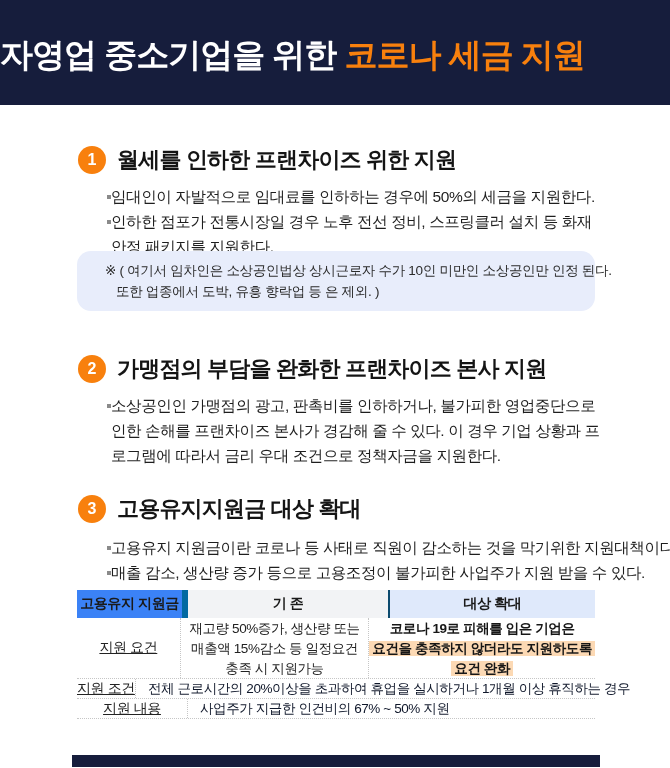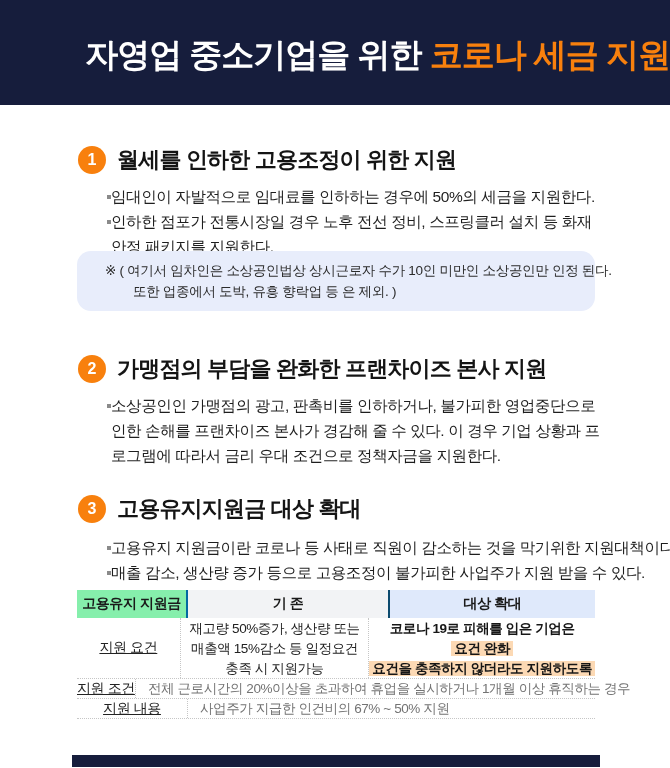--- a/index.html
+++ b/index.html
@@ -2,83 +2,83 @@
 <html><head>
 <meta charset="utf-8">
 <style>
   * { margin:0; padding:0; box-sizing:border-box; }
   html,body { background:#ffffff; }
   body { font-family:"Liberation Sans","DejaVu Sans",sans-serif; }
   .canvas { position:relative; width:670px; height:768px; background:#ffffff; overflow:hidden; }
 
   
   .hdr { position:absolute; left:0; top:0; width:670px; height:105px; background:#161d3c;
-         display:flex; align-items:center; justify-content:flex-end; }
+         display:flex; align-items:center; justify-content:flex-start; }
   .hdr-title { font-size:33px; font-weight:800; color:#ffffff; letter-spacing:-1px; white-space:nowrap; padding-top:6px; }
   .hdr-title .accent { color:#f8800d; }
 
   
   .sec-head { position:absolute; left:78px; display:flex; align-items:center; gap:11px; height:32px; }
   .num-badge { width:28px; height:28px; border-radius:50%; background:#f8800d; color:#ffffff;
                font-size:16px; font-weight:bold; display:flex; align-items:center; justify-content:center; flex:none; }
   .sec-title { font-size:22px; font-weight:800; color:#141414; letter-spacing:-0.8px; white-space:nowrap; }
 
   
   .bullets { position:absolute; left:107px; width:498px; }
   .bullet { display:flex; font-size:15.5px; line-height:25px; color:#1e1e1e; letter-spacing:-0.4px; }
   .bullet .sq { width:4px; height:4px; background:#8a8a8a; margin-top:11px; flex:none; }
   .nowrap { white-space:nowrap; }
 
   
   .note { position:absolute; left:77px; top:251px; width:518px; height:60px; background:#e8edfb;
           border-radius:14px; font-size:13.5px; line-height:21px; color:#2b2b2b;
           padding:9px 15px 0 28px; letter-spacing:-0.3px; }
   .note-l1 { white-space:nowrap; }
-  .note-l2 { margin-left:28px; white-space:nowrap; }
+  .note-l2 { margin-left:11px; white-space:nowrap; }
 
   
   .tbl { position:absolute; left:77px; top:590px; width:518px; }
   .thead { display:flex; height:28px; font-size:14px; font-weight:bold; color:#1a1a1a; }
   .th { display:flex; align-items:center; justify-content:center; letter-spacing:-0.4px; white-space:nowrap; }
-  .th-1 { width:111px; background:#86efac; border-right:2px solid #0369a1; }
+  .th-1 { width:111px; background:#3b82f6; border-right:6px solid #0369a1; }
   .th-2 { width:202px; background:#f2f3f5; border-right:2px solid #0c4a6e; }
   .th-3 { flex:1; background:#dfe9fb; }
   .trow { display:flex; border-bottom:1px dotted #c6c6c6; }
   .td-label { width:111px; border-right:1px dotted #c6c6c6; display:flex; align-items:center;
               justify-content:center; font-size:14px; color:#222222; letter-spacing:-0.4px; white-space:nowrap;text-decoration:underline; }
   .row-1 { height:61px; }
   .td-exist { width:202px; border-right:1px dotted #c6c6c6; text-align:center; font-size:13.5px;
               line-height:20px; padding-top:1px; color:#222222; letter-spacing:-0.4px; }
   .td-expand { flex:1; text-align:center; font-size:13.5px; line-height:20px; font-weight:bold;
                padding-top:1px; color:#161616; letter-spacing:-0.4px; }
   .td-exist div, .td-expand div { white-space:nowrap; }
   .hl { background:#fcd9b4; padding:0 3px; }
   .row-s { height:20px; }
   .td-val { flex:1; font-size:13.5px; display:flex; align-items:center; padding-left:12px;
-            color:#737373; letter-spacing:-0.4px; white-space:nowrap; }
+            color:#0f172a; letter-spacing:-0.4px; white-space:nowrap; }
 
   
   .footer-bar { position:absolute; left:72px; top:755px; width:528px; height:12px; background:#161d3c; }
 </style>
 </head>
 <body>
 
 <div class="canvas">
 
   <div class="hdr">
     <div class="hdr-title">
       <span>자영업 중소기업을 위한</span>
       <span> </span>
       <span class="accent">코로나 세금 지원</span>
     </div>
   </div>
 
   <div class="sec-head" style="top:144px;">
     <div class="num-badge">1</div>
-    <div class="sec-title">월세를 인하한 고용조정이 위한 지원</div>
+    <div class="sec-title">월세를 인하한 프랜차이즈 위한 지원</div>
   </div>
   <div class="bullets" style="top:184px;">
     <div class="bullet">
       <span class="sq"></span>
       <span class="nowrap">임대인이 자발적으로 임대료를 인하하는 경우에 50%의 세금을 지원한다.</span>
     </div>
     <div class="bullet">
       <span class="sq"></span>
       <span>인하한 점포가 전통시장일 경우 노후 전선 정비, 스프링클러 설치 등 화재 안정 패키지를 지원한다.</span>
     </div>
@@ -123,22 +123,22 @@
 
     <div class="trow row-1">
       <div class="td-label">지원 요건</div>
       <div class="td-exist">
         <div>재고량 50%증가, 생산량 또는</div>
         <div>매출액 15%감소 등 일정요건</div>
         <div>충족 시 지원가능</div>
       </div>
       <div class="td-expand">
         <div>코로나 19로 피해를 입은 기업은</div>
+        <div><span class="hl">요건을 충족하지 않더라도 지원하도록</span></div>
         <div><span class="hl">요건 완화</span></div>
-        <div><span class="hl">요건을 충족하지 않더라도 지원하도록</span></div>
       </div>
     </div>
 
     <div class="trow row-s">
       <div class="td-label">지원 조건</div>
       <div class="td-val">전체 근로시간의 20%이상을 초과하여 휴업을 실시하거나 1개월 이상 휴직하는 경우</div>
     </div>
 
     <div class="trow row-s">
       <div class="td-label">지원 내용</div>

